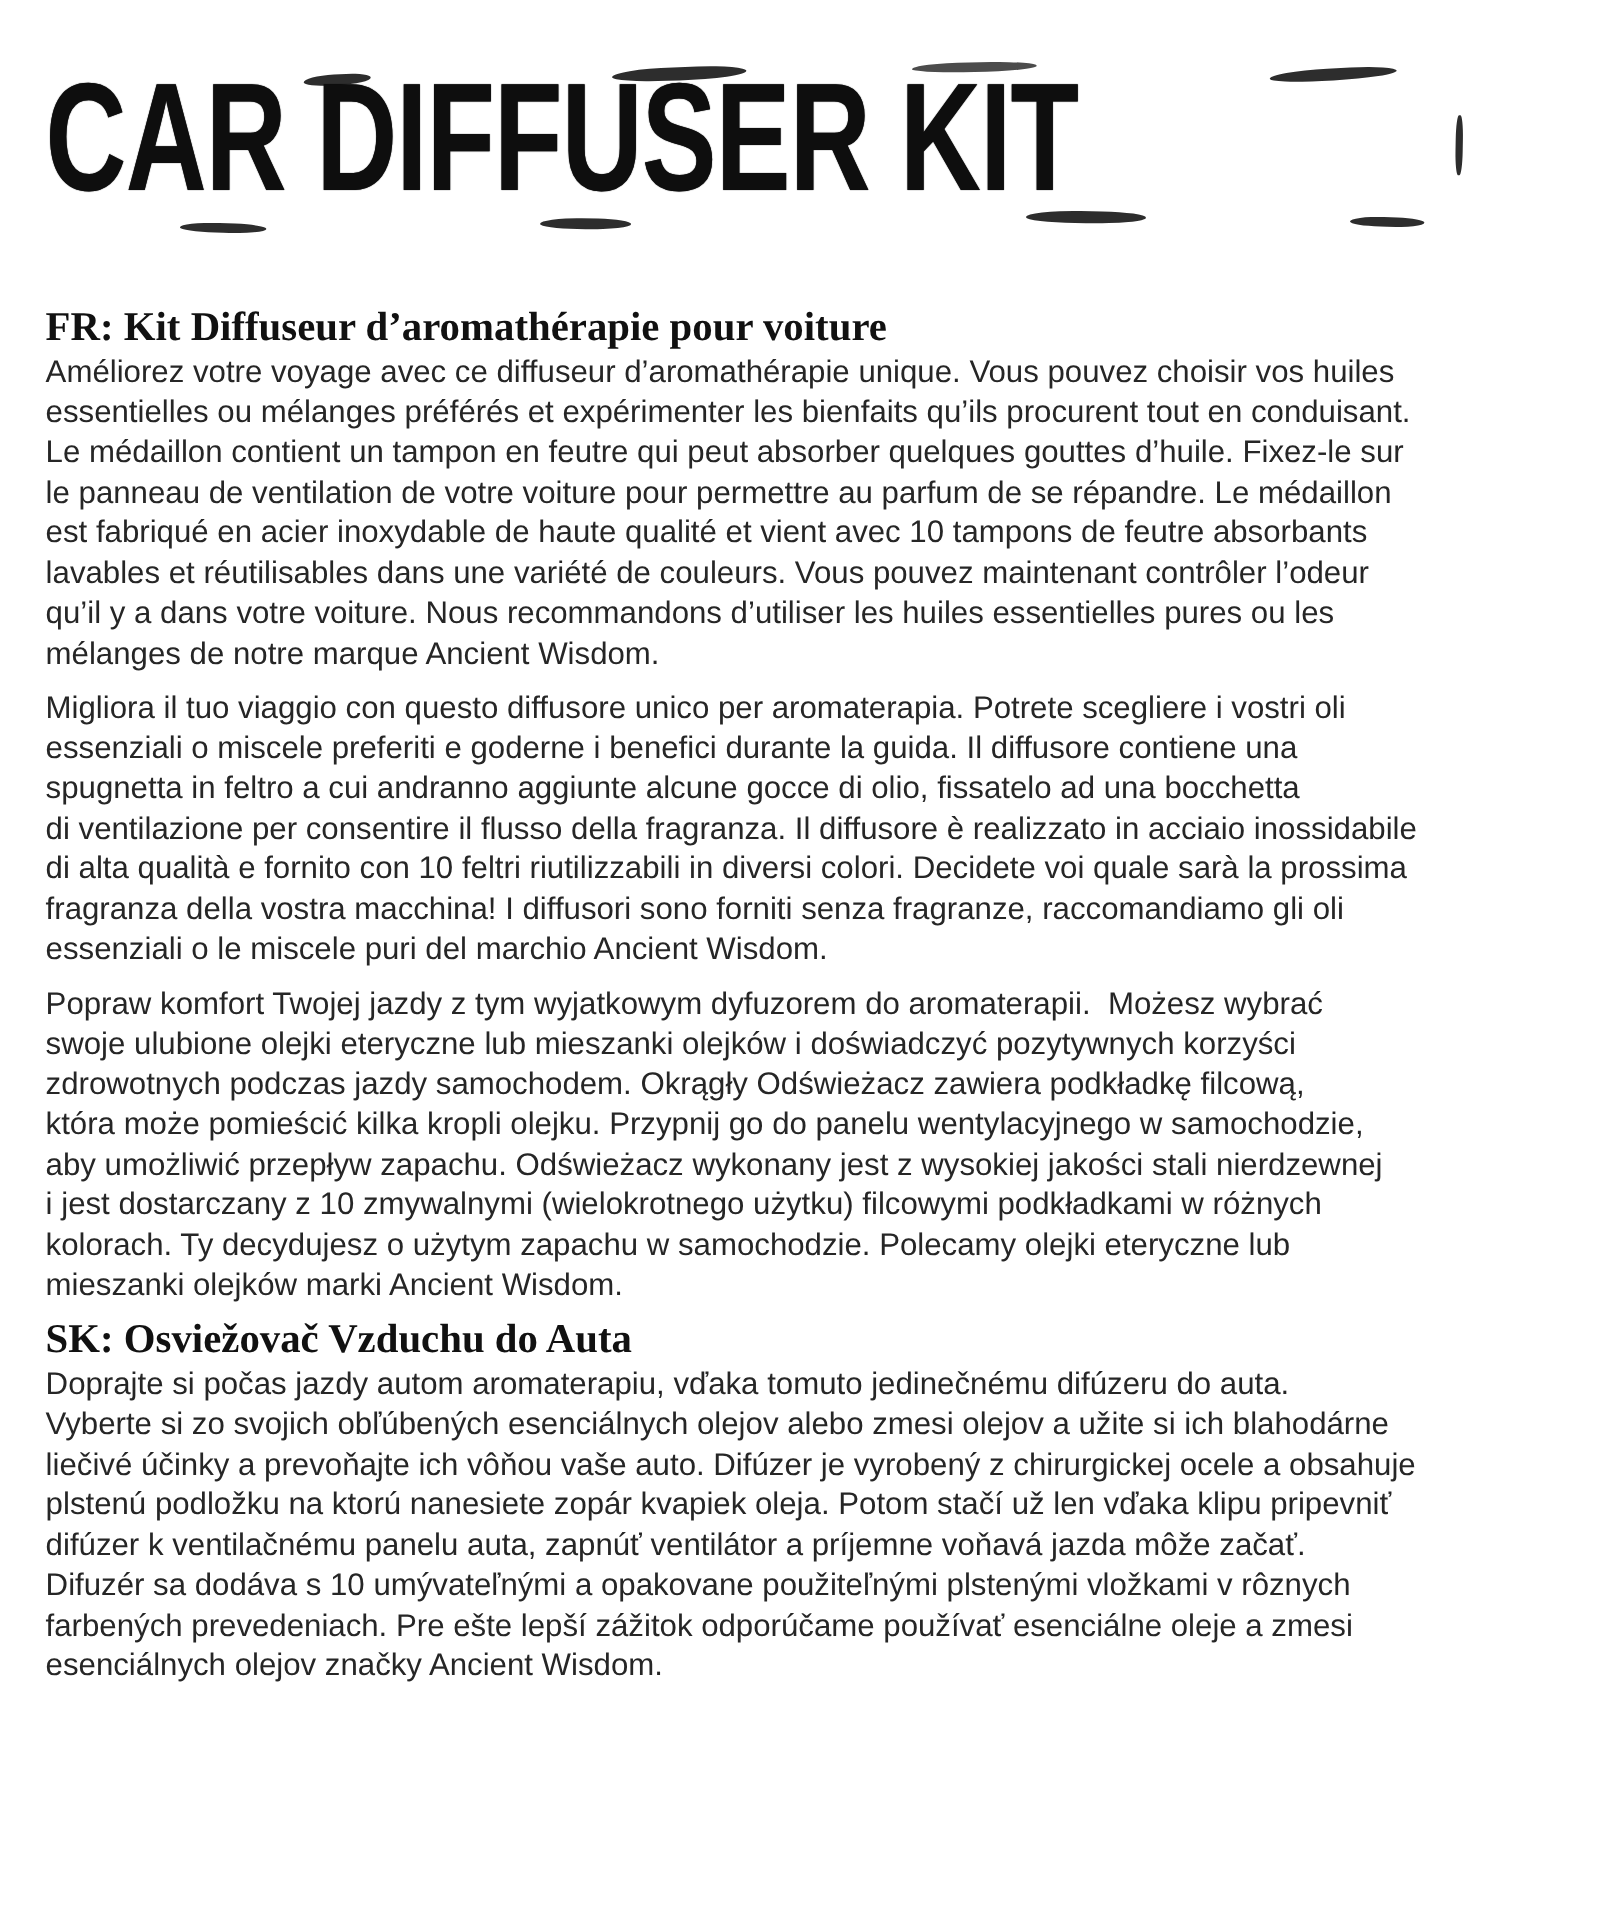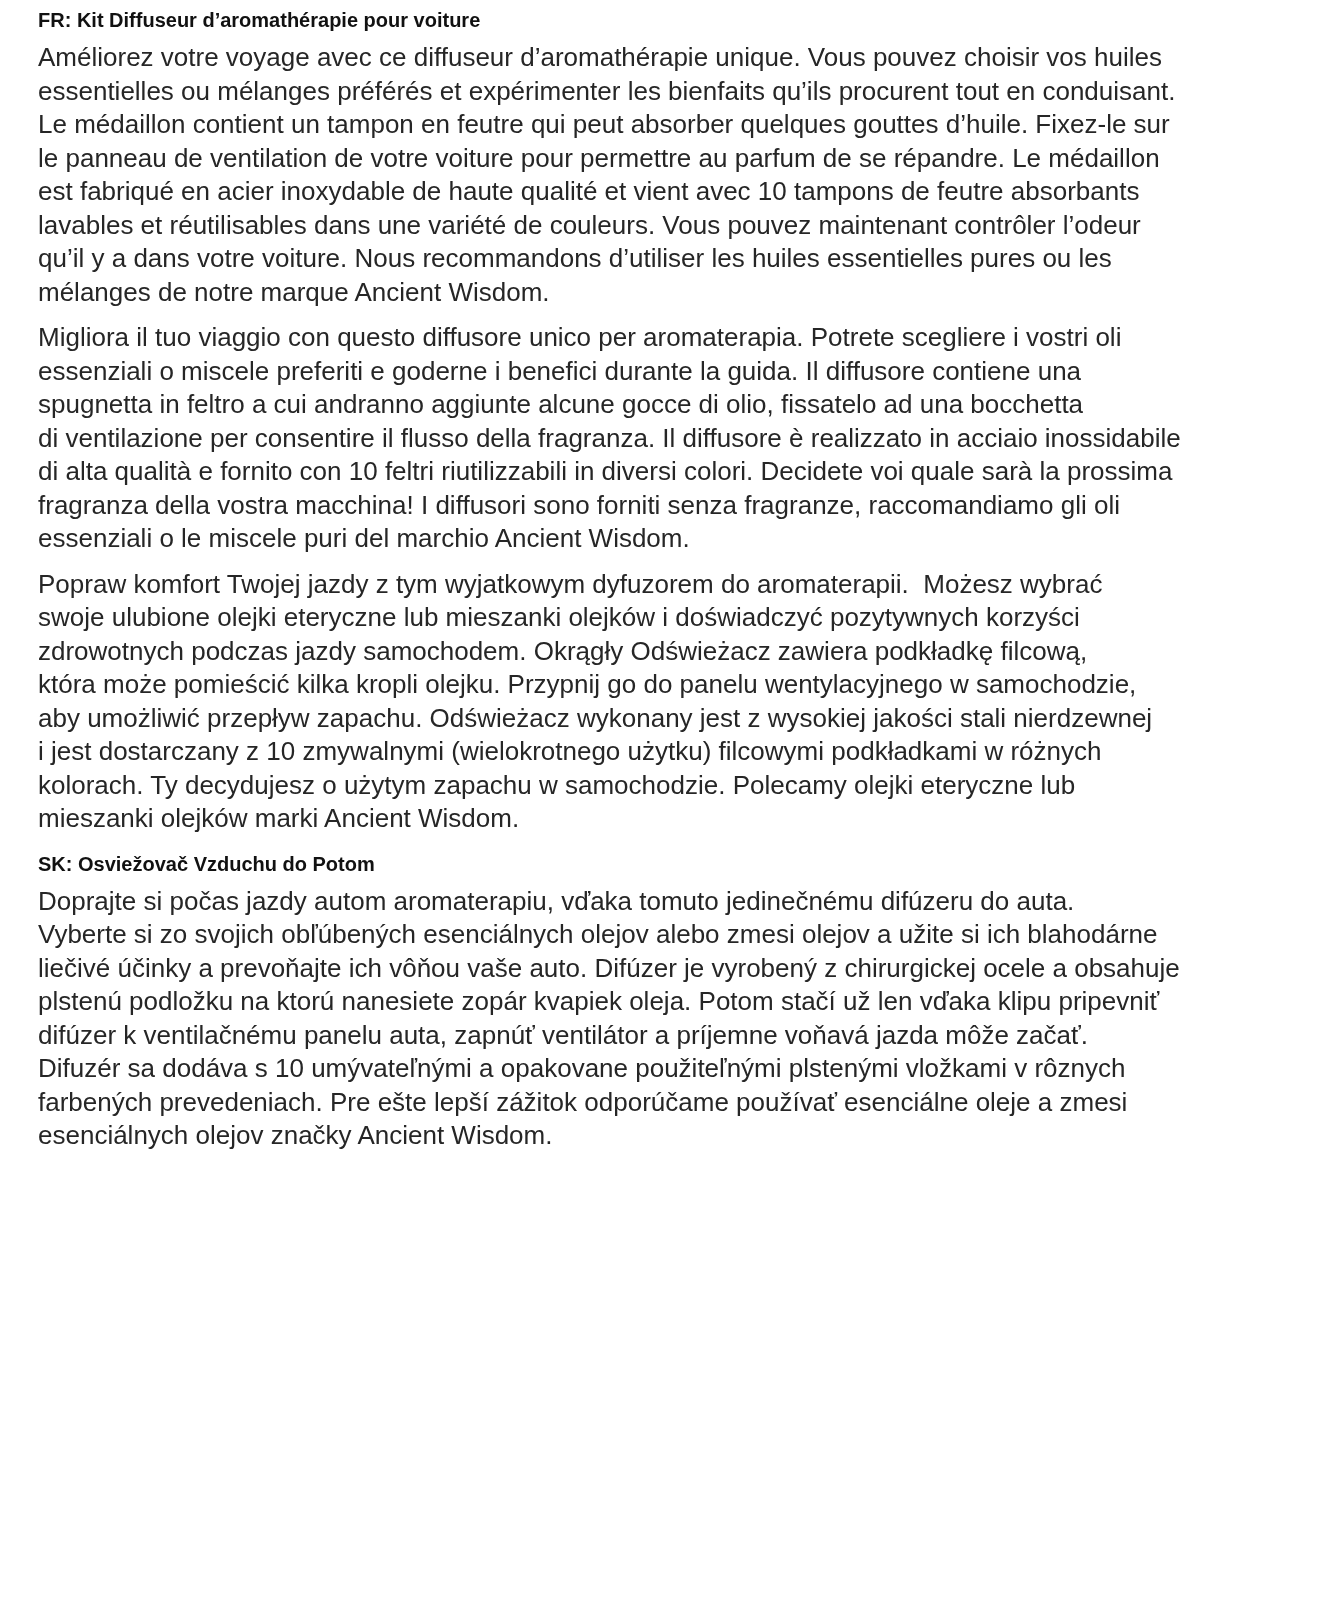--- a/index.html
+++ b/index.html
@@ -51,38 +51,51 @@
   .g-tick { left: 1213px; top: 96px; width: 6px; height: 50px; transform: rotate(1deg); border-radius: 40%; }
 
   
   .content {
     padding: 4px 28px 0 38px;
   }
   .lang-section { margin: 0; }
   .lang-section + .lang-section { margin-top: 12px; }
   .heading {
     margin: 0 0 4px 0;
-    font-size: 20px;
+    font-size: 34px;
     font-weight: 700;
     line-height: 33px;
     color: #111111;
+    font-family: Liberation Serif, serif;
   }
   .body-text {
     margin: 0;
     font-size: 26px;
     line-height: 33.5px;
     color: #262626;
     white-space: pre-wrap;
   }
 </style>
 </head>
 <body>
 
 <div class="page">
 
+  <header class="title-wrap">
+    <div class="grunge g1"></div>
+    <div class="grunge g2"></div>
+    <div class="grunge g3"></div>
+    <div class="grunge g4"></div>
+    <div class="grunge g5"></div>
+    <div class="grunge g6"></div>
+    <div class="grunge g7"></div>
+    <div class="grunge g8"></div>
+    <div class="grunge g-tick"></div>
+    <h1 class="title">CAR DIFFUSER KIT</h1>
+  </header>
 
   <main class="content">
   <section class="lang-section">
     <h2 class="heading">FR: Kit Diffuseur d’aromathérapie pour voiture</h2>
     <p class="body-text">Améliorez votre voyage avec ce diffuseur d’aromathérapie unique. Vous pouvez choisir vos huiles
 essentielles ou mélanges préférés et expérimenter les bienfaits qu’ils procurent tout en conduisant.
 Le médaillon contient un tampon en feutre qui peut absorber quelques gouttes d’huile. Fixez-le sur
 le panneau de ventilation de votre voiture pour permettre au parfum de se répandre. Le médaillon
 est fabriqué en acier inoxydable de haute qualité et vient avec 10 tampons de feutre absorbants
 lavables et réutilisables dans une variété de couleurs. Vous pouvez maintenant contrôler l’odeur
@@ -105,21 +118,21 @@
 swoje ulubione olejki eteryczne lub mieszanki olejków i doświadczyć pozytywnych korzyści
 zdrowotnych podczas jazdy samochodem. Okrągły Odświeżacz zawiera podkładkę filcową,
 która może pomieścić kilka kropli olejku. Przypnij go do panelu wentylacyjnego w samochodzie,
 aby umożliwić przepływ zapachu. Odświeżacz wykonany jest z wysokiej jakości stali nierdzewnej
 i jest dostarczany z 10 zmywalnymi (wielokrotnego użytku) filcowymi podkładkami w różnych
 kolorach. Ty decydujesz o użytym zapachu w samochodzie. Polecamy olejki eteryczne lub
 mieszanki olejków marki Ancient Wisdom.</p>
   </section>
 
   <section class="lang-section">
-    <h2 class="heading">SK: Osviežovač Vzduchu do Potom</h2>
+    <h2 class="heading">SK: Osviežovač Vzduchu do Auta</h2>
     <p class="body-text">Doprajte si počas jazdy autom aromaterapiu, vďaka tomuto jedinečnému difúzeru do auta.
 Vyberte si zo svojich obľúbených esenciálnych olejov alebo zmesi olejov a užite si ich blahodárne
 liečivé účinky a prevoňajte ich vôňou vaše auto. Difúzer je vyrobený z chirurgickej ocele a obsahuje
 plstenú podložku na ktorú nanesiete zopár kvapiek oleja. Potom stačí už len vďaka klipu pripevniť
 difúzer k ventilačnému panelu auta, zapnúť ventilátor a príjemne voňavá jazda môže začať.
 Difuzér sa dodáva s 10 umývateľnými a opakovane použiteľnými plstenými vložkami v rôznych
 farbených prevedeniach. Pre ešte lepší zážitok odporúčame používať esenciálne oleje a zmesi
 esenciálnych olejov značky Ancient Wisdom.</p>
   </section>
 </main>

